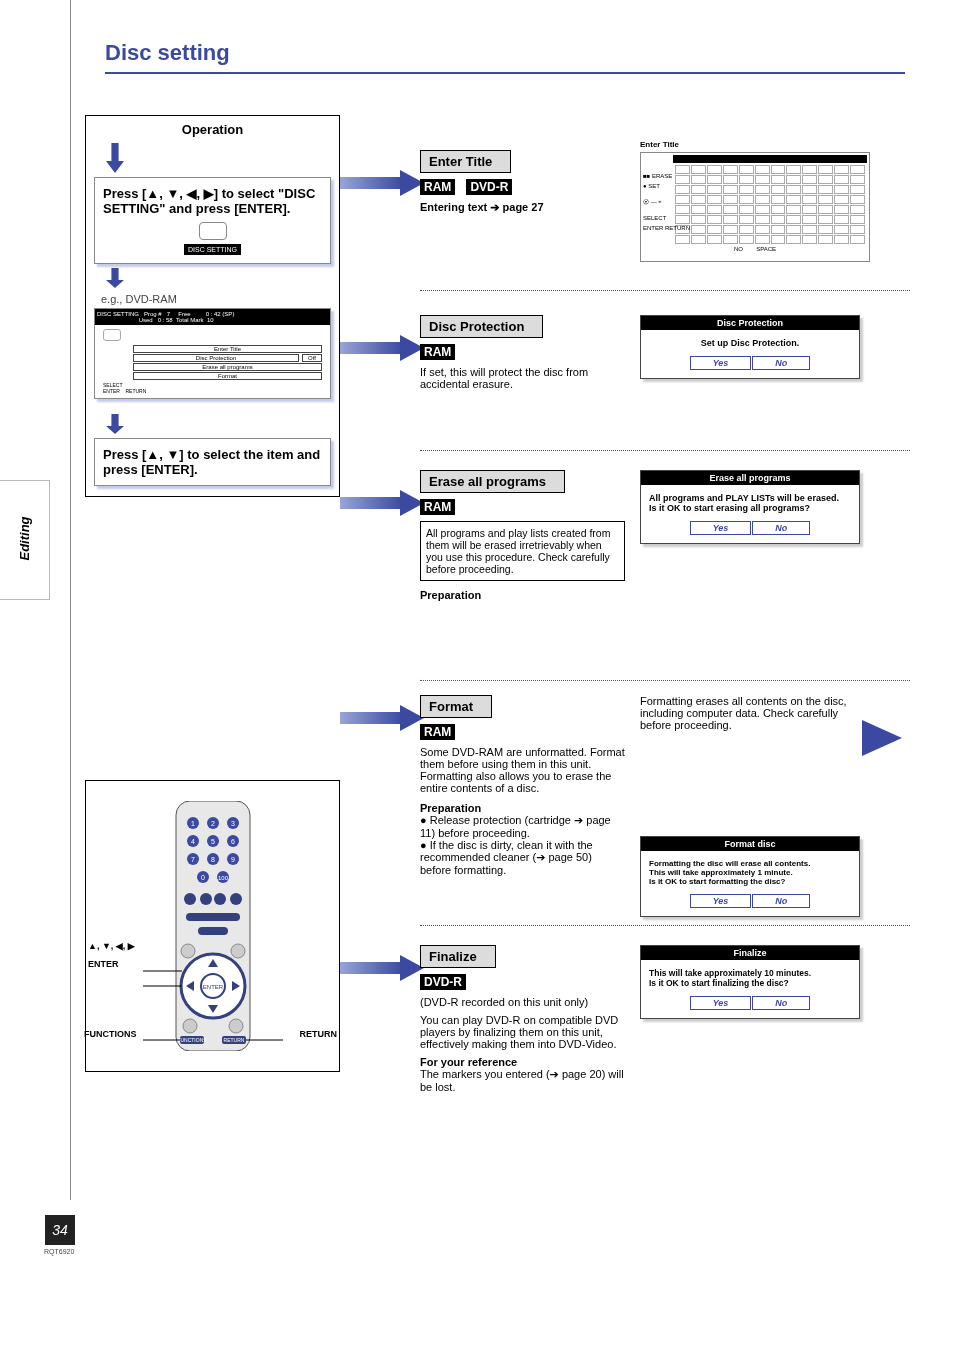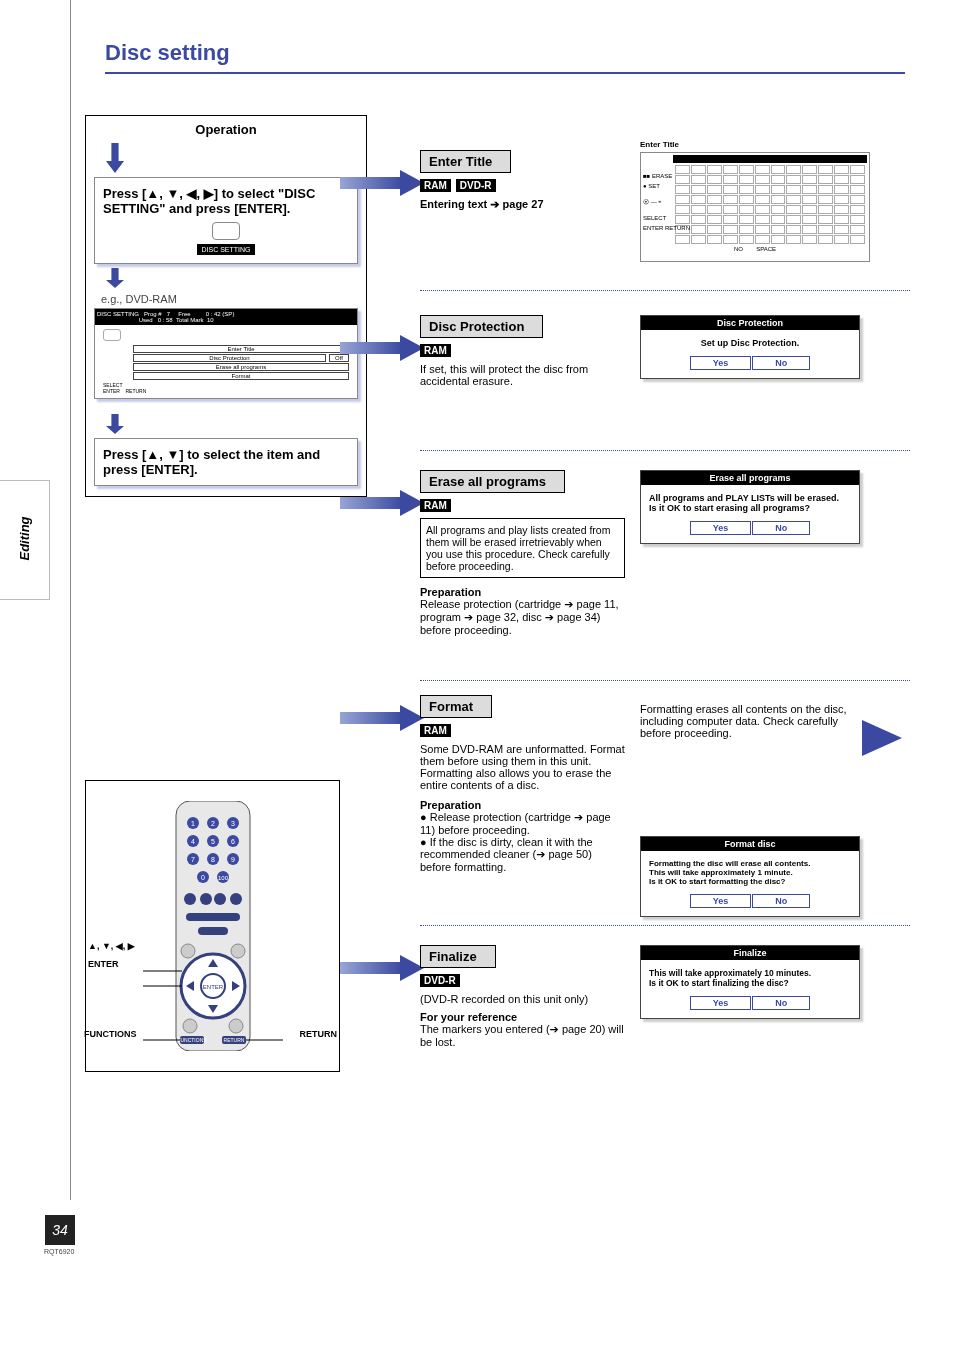--- a/index.html
+++ b/index.html
@@ -7,21 +7,21 @@
   .page { position:relative; width:954px; height:1351px; }
   .tab { position:absolute; left:0; top:480px; width:50px; height:120px; background:#fff; border:1px solid #bbb; border-left:none; }
   .tab span { display:block; transform:rotate(-90deg); transform-origin:center; font-style:italic; font-weight:bold; font-size:13px; position:absolute; top:50px; left:2px; }
   .sideline { position:absolute; left:70px; top:0; width:1px; height:1200px; background:#888; }
   .title { position:absolute; left:105px; top:40px; font-size:22px; font-weight:bold; color:#3b4aa0; }
   .titleline { position:absolute; left:105px; top:72px; width:800px; height:2px; background:#3b4aa0; }
   .pagefoot { position:absolute; left:45px; top:1215px; width:30px; height:30px; background:#222; color:#fff; font-style:italic; font-size:14px; text-align:center; line-height:30px; }
   .rqt { position:absolute; left:44px; top:1248px; font-size:7px; color:#444; }
 
   
-  .leftcol { position:absolute; left:85px; top:115px; width:282px; }
+  .leftcol { position:absolute; left:85px; top:115px; width:255px; }
   .opbox { border:1px solid #000; padding-bottom:6px; }
   .ophdr { text-align:center; font-weight:bold; font-size:13px; padding:6px 0; }
   .step { margin:4px 8px; padding:8px; background:#fff; border:1px solid #888; box-shadow:3px 3px 2px #c5cbe8; font-size:12px; }
   .step .small { font-size:11px; font-weight:normal; }
   .step b { font-size:13px; }
   .arrowdown { width:18px; height:30px; background:#3b4aa0; margin-left:20px; clip-path:polygon(30% 0,70% 0,70% 60%,100% 60%,50% 100%,0 60%,30% 60%); }
   .discsettino { display:inline-block; border:1px solid #000; background:#000; color:#fff; font-size:7px; padding:1px 3px; margin-top:4px; }
   .discicon { display:inline-block; width:28px; height:18px; border:1px solid #888; border-radius:4px; vertical-align:middle; }
   .egline { font-size:11px; color:#444; margin:5px 0 0 15px; }
   .minimenu { margin:3px 8px 15px 8px; border:1px solid #888; box-shadow:3px 3px 2px #c5cbe8; font-size:7px; background:#fff; }
@@ -40,37 +40,37 @@
   .stopbox b { font-size:12px; }
 
   
   .bigarrow { position:absolute; width:85px; height:26px; }
   .bigarrow .shaft { position:absolute; left:0; top:7px; width:62px; height:12px; background:linear-gradient(90deg,#98a5d6,#3b4aa0); }
   .bigarrow .head { position:absolute; left:60px; top:0; width:0; height:0; border-left:24px solid #3b4aa0; border-top:13px solid transparent; border-bottom:13px solid transparent; }
 
   
   .rblock { position:absolute; left:420px; width:500px; }
   .rhdr { display:inline-block; border:1px solid #000; background:#dcdcdc; font-weight:bold; font-size:13px; padding:3px 18px 3px 8px; }
-  .tag { display:inline-block; background:#000; color:#fff; font-size:10px; font-weight:bold; padding:1px 4px; margin-right:2px; }
+  .tag { display:inline-block; background:#000; color:#fff; font-size:12px; font-weight:bold; padding:1px 4px; margin-right:8px; }
   .desc { font-size:11px; margin-top:6px; width:205px; }
   .desc b { font-size:11px; }
   .dborder { border:1px solid #000; padding:5px; font-size:10.5px; }
   .dotline { border:none; border-top:1px dotted #3b4aa0; margin:0; }
   .dialog { position:absolute; left:640px; width:220px; border:1px solid #444; box-shadow:3px 3px 2px #ccc; font-size:9px; }
   .dtitle { background:#000; color:#fff; text-align:center; font-size:9px; padding:2px 0; font-weight:bold; }
   .dbody { padding:8px; }
-  .dbtns { display:flex; gap:1px; margin-top:8px; justify-content:center; }
+  .dbtns { display:flex; gap:1px; margin-top:8px; justify-content:center;font-style:italic; }
   .dbtn { border:1px solid #3b4aa0; padding:1px 22px; font-size:9px; font-weight:bold; color:#3b4aa0; text-align:center; }
   .charttitle { position:absolute; left:640px; font-size:8px; font-weight:bold; }
   .chartgrid { position:absolute; left:640px; width:230px; height:110px; border:1px solid #888; font-size:5px; padding:4px; }
   .chartgrid .cg { display:grid; grid-template-columns:repeat(12,1fr); gap:1px; margin-left:30px; }
   .chartgrid .cg div { border:1px solid #aaa; height:9px; }
   .chartgrid .ctrls { position:absolute; left:2px; top:18px; font-size:6px; line-height:10px; }
   .chartgrid .spc { text-align:center; font-size:6px; margin-top:2px; }
-  .subcol { position:absolute; left:640px; width:210px; font-size:11px;margin-top:8px; }
+  .subcol { position:absolute; left:640px; width:210px; font-size:11px; }
 </style>
 </head>
 <body>
 <div class="page">
 
 <div class="tab">
       <span>Editing</span>
     </div>
 <div class="sideline"></div>
 <div class="title">Disc setting</div>
@@ -283,21 +283,20 @@
   </div>
 </div>
 <hr class="dotline" style="position:absolute;left:420px;top:450px;width:490px">
 
 <div class="rblock" style="top:470px">
   <div class="rhdr">Erase all programs</div><br>
   <div style="margin-top:6px"><span class="tag">RAM</span></div>
   <div class="desc dborder">All programs and play lists created from them will be erased irretrievably when you use this procedure. Check carefully before proceeding.</div>
   <div class="desc" style="margin-top:8px">
     <b>Preparation</b><br>
-    <span>Release protection (cartridge ➔ page 11, program ➔ page 32, disc ➔ page 34) before proceeding.</span>
   </div>
 </div>
 <div class="dialog" style="top:470px">
   <div class="dtitle">Erase all programs</div>
   <div class="dbody">
     <div style="font-weight:bold;white-space:pre-line">All programs and PLAY LISTs will be erased.
 Is it OK to start erasing all programs?</div>
     <div class="dbtns">
       <div class="dbtn">Yes</div>
       <div class="dbtn">No</div>
@@ -329,20 +328,21 @@
     </div>
   </div>
 </div>
 <div style="position:absolute;left:862px;top:720px;width:0;height:0;border-left:40px solid #3b4aa0;border-top:18px solid transparent;border-bottom:18px solid transparent"></div>
 <hr class="dotline" style="position:absolute;left:420px;top:925px;width:490px">
 
 <div class="rblock" style="top:945px">
   <div class="rhdr">Finalize</div><br>
   <div style="margin-top:6px"><span class="tag">DVD-R</span></div>
   <div class="desc">(DVD-R recorded on this unit only)</div>
+  <div class="desc" style="margin-top:6px">You can play DVD-R on compatible DVD players by finalizing them on this unit, effectively making them into DVD-Video.</div>
   <div class="desc" style="">
     <b>For your reference</b><br>
     <span>The markers you entered (➔ page 20) will be lost.</span>
   </div>
 </div>
 <div class="dialog" style="top:945px">
   <div class="dtitle">Finalize</div>
   <div class="dbody">
     <div style="font-weight:bold;white-space:pre-line;font-size:8.5px">This will take approximately 10 minutes.
 Is it OK to start finalizing the disc?</div>

